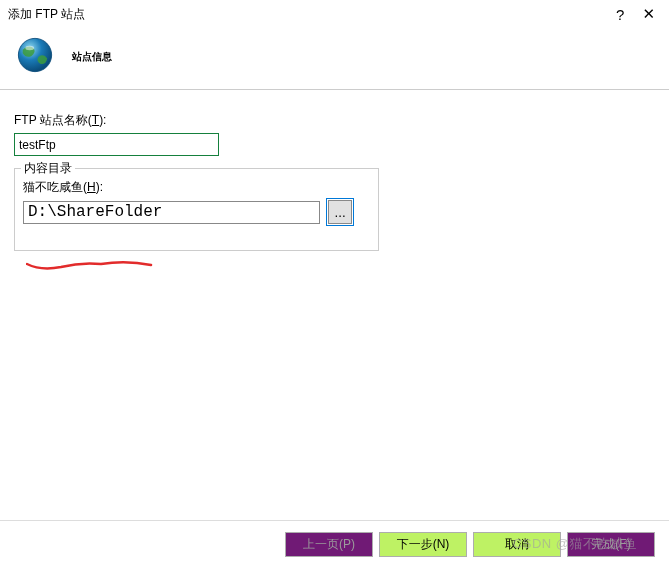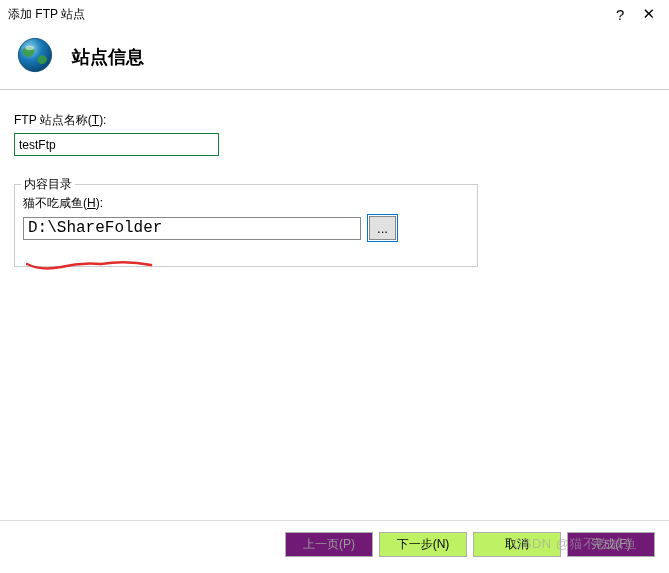--- a/index.html
+++ b/index.html
@@ -21,39 +21,39 @@
     .titlebar-title { flex: 1; }
     .titlebar-controls { display: flex; gap: 18px; align-items: center; padding-right: 6px; }
     .titlebar-controls span { font-size: 15px; cursor: default; }
     .header {
       display: flex;
       align-items: center;
       padding: 8px 0 10px 14px;
       gap: 16px;
     }
     .globe-icon svg { width: 42px; height: 42px; }
-    .header-title { font-size: 18px; font-weight: bold; }
+    .header-title { font-size: 10px; font-weight: bold; }
     .divider { height: 1px; background: #ccc; margin: 0 0 0 0; }
     .content { padding: 22px 14px 0 14px; }
     .label { display: block; margin-bottom: 4px; }
     .underline { text-decoration: underline; }
     .text-input {
       width: 205px;
       height: 23px;
       border: 1px solid #15803d;
       padding: 2px 4px;
       font-family: inherit;
       font-size: 12px;
     }
     .fieldset {
       border: 1px solid #ccc;
-      margin-top: 28px;
+      margin-top: 12px;
       padding: 10px 26px 26px 8px;
       position: relative;
-      width: 464px;
+      width: 365px;
     }
     .fieldset-legend {
       position: absolute;
       top: -9px;
       left: 6px;
       background: #fff;
       padding: 0 3px;
     }
     .path-row { display: flex; align-items: center; gap: 8px; }
     .path-input {

